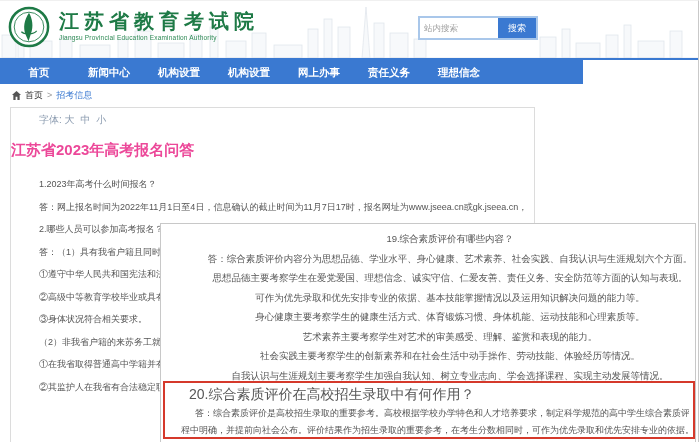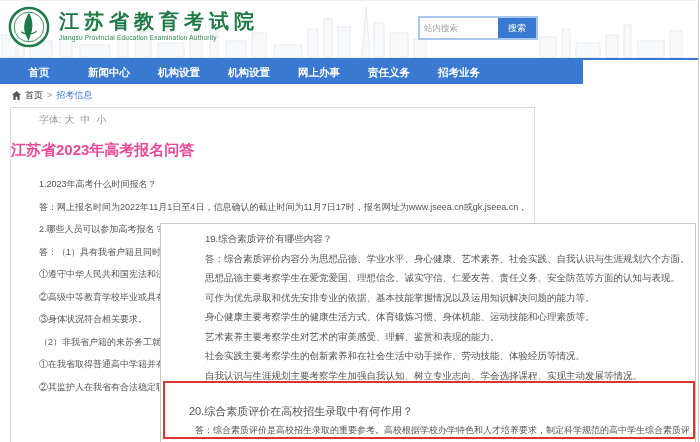--- a/index.html
+++ b/index.html
@@ -67,24 +67,24 @@
     white-space:nowrap;overflow:hidden;
   }
   
   .overlay{
     position:absolute;left:160px;top:222px;width:536px;height:220px;background:#fff;
     border:1px solid #c8c8c8;border-bottom:none;box-sizing:border-box;
     padding-top:5px;z-index:5;
   }
   .oline{
     margin:0 0 0 44px;height:19.5px;line-height:19.5px;font-size:9.5px;color:#555;
-    white-space:nowrap;overflow:hidden;
+    white-space:nowrap;overflow:hidden;text-align:center;
   }
   .q20-question{
-    margin:17px 0 0 28px;height:19.5px;line-height:19.5px;font-size:11px;color:#555;
+    margin:0 0 0 28px;height:19.5px;line-height:19.5px;font-size:14px;color:#555;
     white-space:nowrap;overflow:hidden;
   }
   .q20-answer-line{
     margin:0 6px 0 20px;height:17.5px;line-height:17.5px;font-size:9px;color:#555;
     white-space:nowrap;overflow:hidden;
   }
   .q20-answer-line.first{text-indent:14px;}
   .highlight-box{
     position:absolute;left:2px;top:157px;width:528px;height:54px;
     border:2px solid #d5392b;z-index:6;pointer-events:none;
@@ -147,21 +147,21 @@
   </div>
 
   <div class="nav-topline"></div>
   <div class="navbar">
     <div class="nav-item">首页</div>
     <div class="nav-item">新闻中心</div>
     <div class="nav-item">机构设置</div>
     <div class="nav-item">机构设置</div>
     <div class="nav-item">网上办事</div>
     <div class="nav-item">责任义务</div>
-    <div class="nav-item">招考业务</div>
+    <div class="nav-item">理想信念</div>
   </div>
 
   <div class="breadcrumb">
     <svg width="9" height="9" viewBox="0 0 10 10">
       <path d="M5 0 L10 4.5 L8.5 4.5 L8.5 10 L6 10 L6 6.5 L4 6.5 L4 10 L1.5 10 L1.5 4.5 L0 4.5 Z" fill="#555"></path>
     </svg>
     <span class="bc-home">首页</span>
     <span class="bc-sep">&gt;</span>
     <span class="bc-current">招考信息</span>
   </div>

